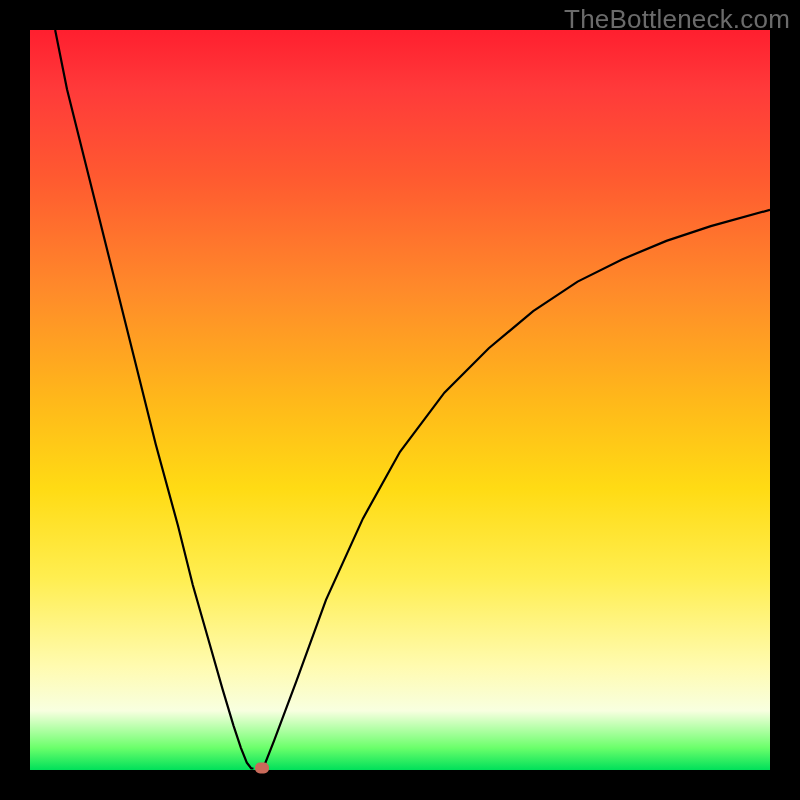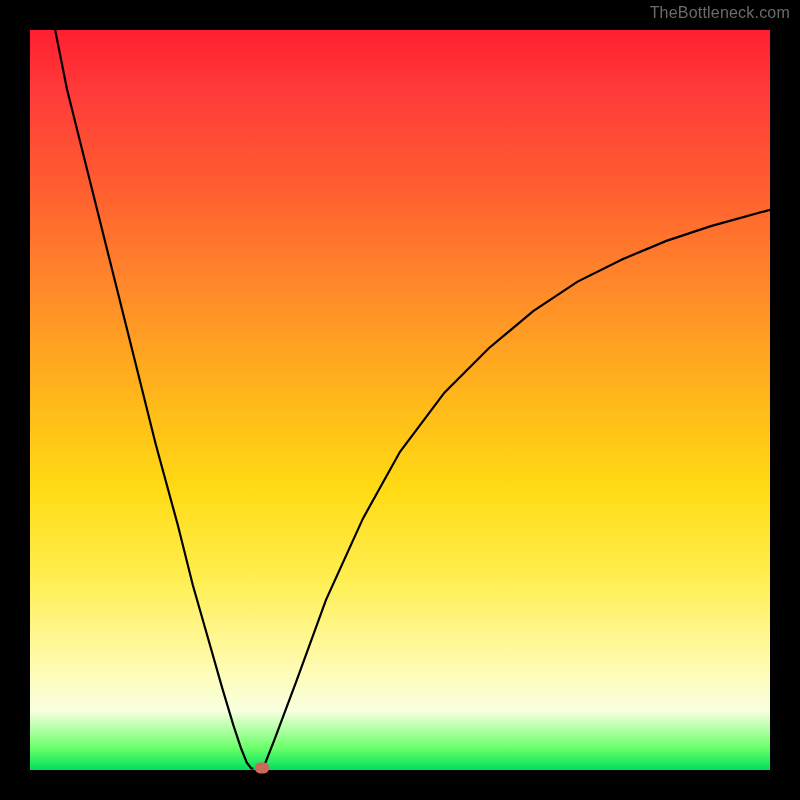--- a/index.html
+++ b/index.html
@@ -37,21 +37,21 @@
       #f8ffe0 92%,
       #6bff6b 97%,
       #00e05a 100%
     );
   }
   .watermark {
     position: absolute;
     top: 4px;
     right: 10px;
     color: #6b6b6b;
-    font-size: 16px;
+    font-size: 26px;
     font-weight: 500;
     letter-spacing: 0.2px;
   }
   svg.curve {
     position: absolute;
     left: 0;
     top: 0;
     width: 740px;
     height: 740px;
   }

